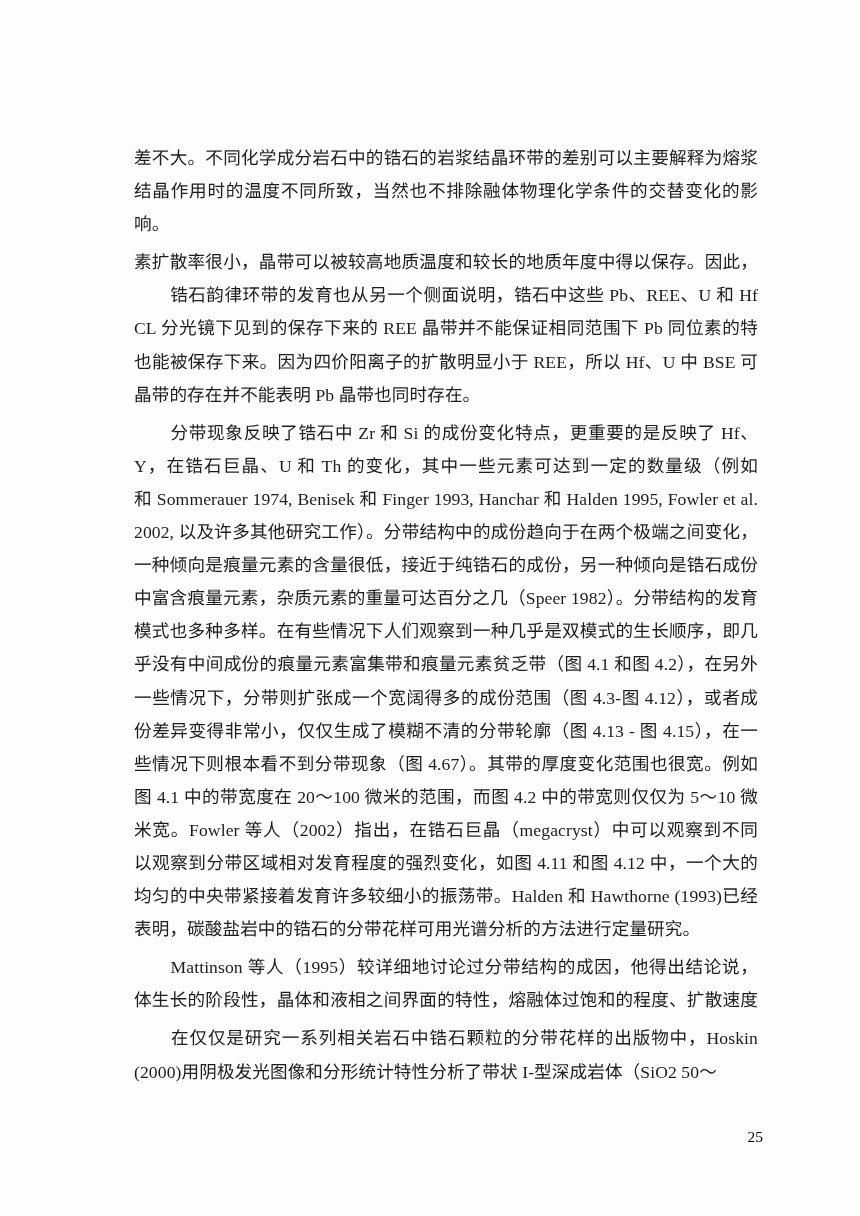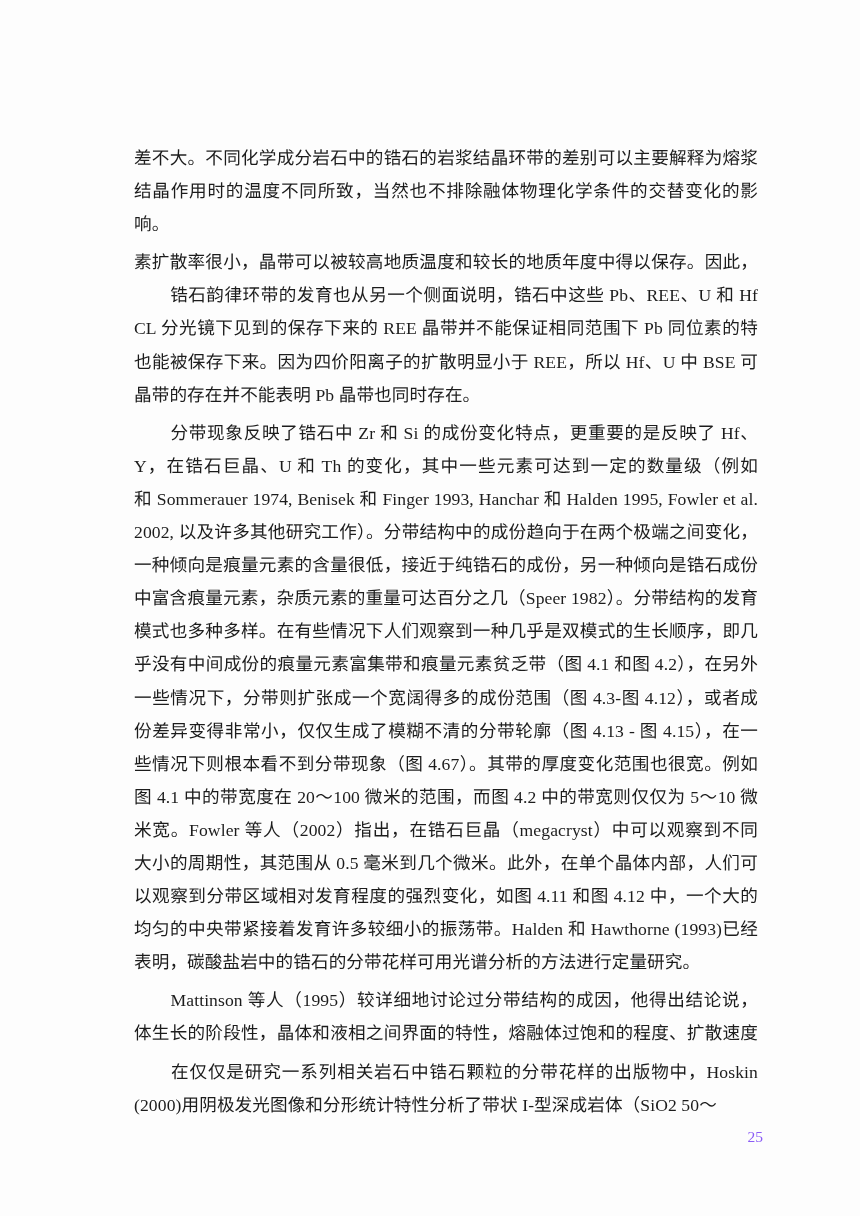--- a/index.html
+++ b/index.html
@@ -39,21 +39,21 @@
     text-align-last: left;
   }
   .page-number {
     position: absolute;
     left: 129px;
     top: 1126px;
     width: 634px;
     text-align: right;
     font-size: 15.5px;
     line-height: 22px;
-    color: #8b5cf6;
+    color: #000000;
   }
 </style>
 </head>
 <body>
 
 <div class="page">
   <div class="text-column" id="text-column">
 
   <div class="para">
         <div class="line">差不大。不同化学成分岩石中的锆石的岩浆结晶环带的差别可以主要解释为熔浆</div>
@@ -74,21 +74,20 @@
         <div class="line">2002, 以及许多其他研究工作）。分带结构中的成份趋向于在两个极端之间变化，</div>
         <div class="line">一种倾向是痕量元素的含量很低，接近于纯锆石的成份，另一种倾向是锆石成份</div>
         <div class="line">中富含痕量元素，杂质元素的重量可达百分之几（Speer 1982）。分带结构的发育</div>
         <div class="line">模式也多种多样。在有些情况下人们观察到一种几乎是双模式的生长顺序，即几</div>
         <div class="line">乎没有中间成份的痕量元素富集带和痕量元素贫乏带（图 4.1 和图 4.2），在另外</div>
         <div class="line">一些情况下，分带则扩张成一个宽阔得多的成份范围（图 4.3-图 4.12），或者成</div>
         <div class="line">份差异变得非常小，仅仅生成了模糊不清的分带轮廓（图 4.13 - 图 4.15），在一</div>
         <div class="line">些情况下则根本看不到分带现象（图 4.67）。其带的厚度变化范围也很宽。例如</div>
         <div class="line">图 4.1 中的带宽度在 20～100 微米的范围，而图 4.2 中的带宽则仅仅为 5～10 微</div>
         <div class="line">米宽。Fowler 等人（2002）指出，在锆石巨晶（megacryst）中可以观察到不同</div>
-        <div class="line">大小的周期性，其范围从 0.5 毫米到几个微米。此外，在单个晶体内部，人们可</div>
         <div class="line">以观察到分带区域相对发育程度的强烈变化，如图 4.11 和图 4.12 中，一个大的</div>
         <div class="line">均匀的中央带紧接着发育许多较细小的振荡带。Halden 和 Hawthorne (1993)已经</div>
         <div class="line p-end">表明，碳酸盐岩中的锆石的分带花样可用光谱分析的方法进行定量研究。</div>
       </div>
       <div class="para">
         <div class="line">　　Mattinson 等人（1995）较详细地讨论过分带结构的成因，他得出结论说，晶</div>
         <div class="line">体生长的阶段性，晶体和液相之间界面的特性，熔融体过饱和的程度、扩散速度</div>
       </div>
       <div class="para">
         <div class="line">　　在仅仅是研究一系列相关岩石中锆石颗粒的分带花样的出版物中，Hoskin</div>

